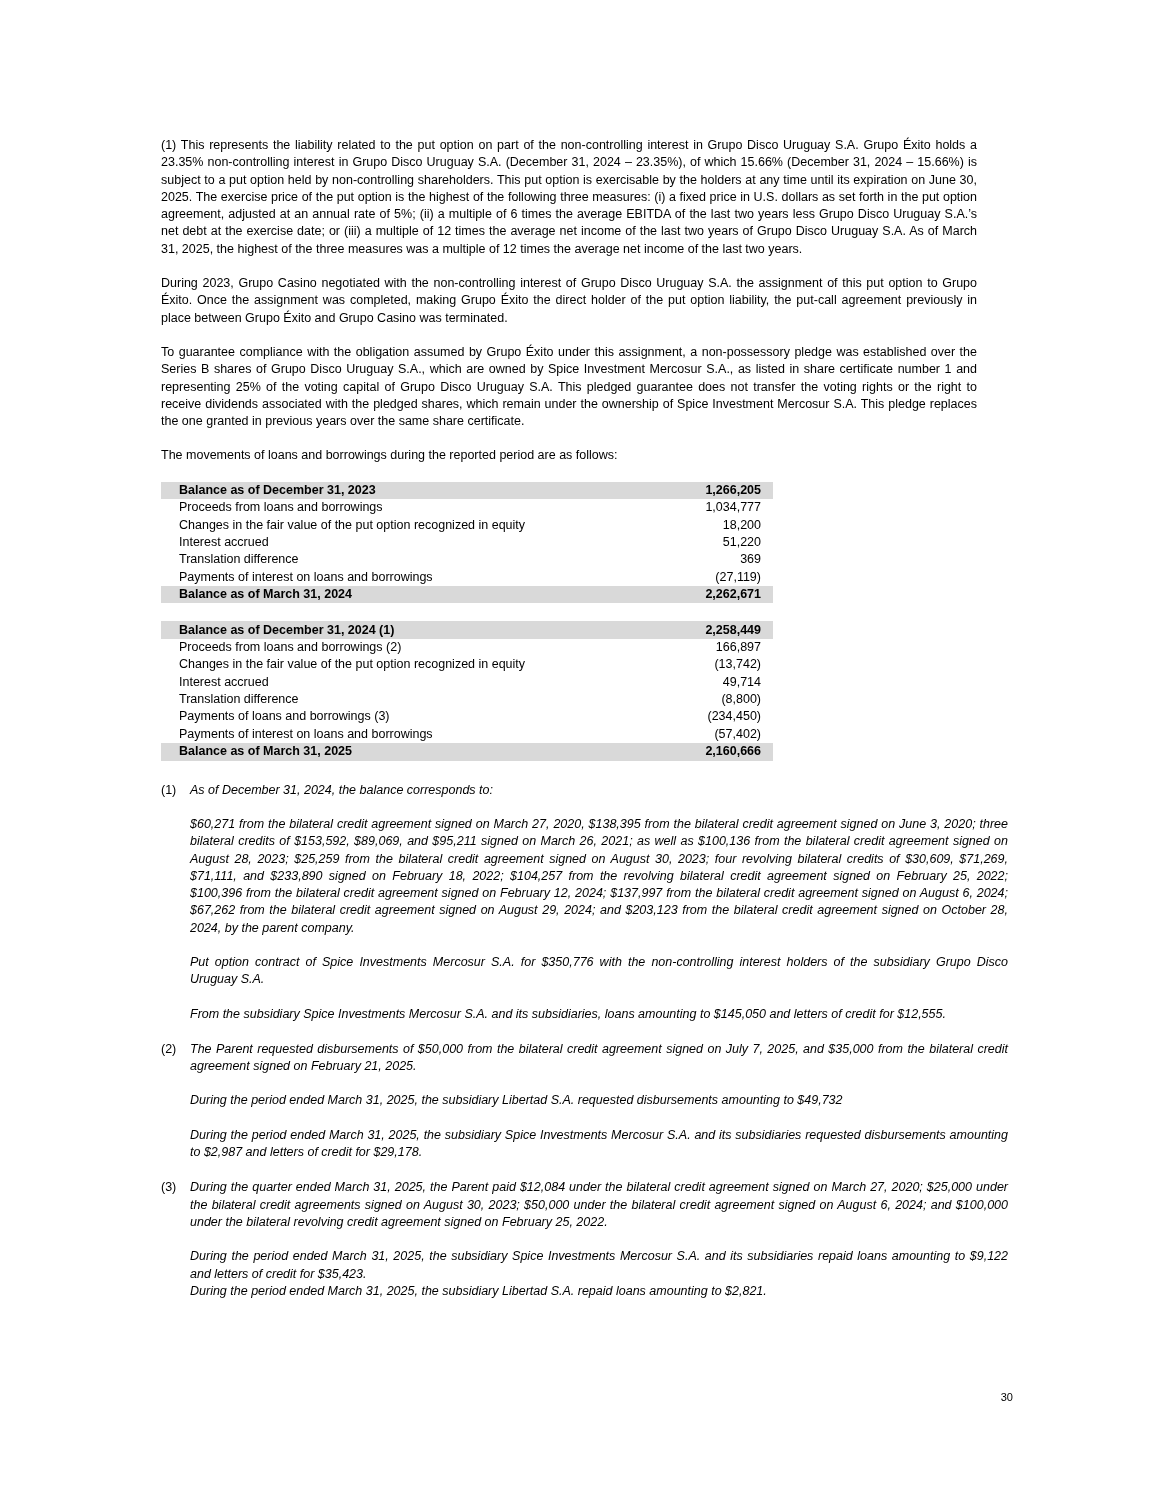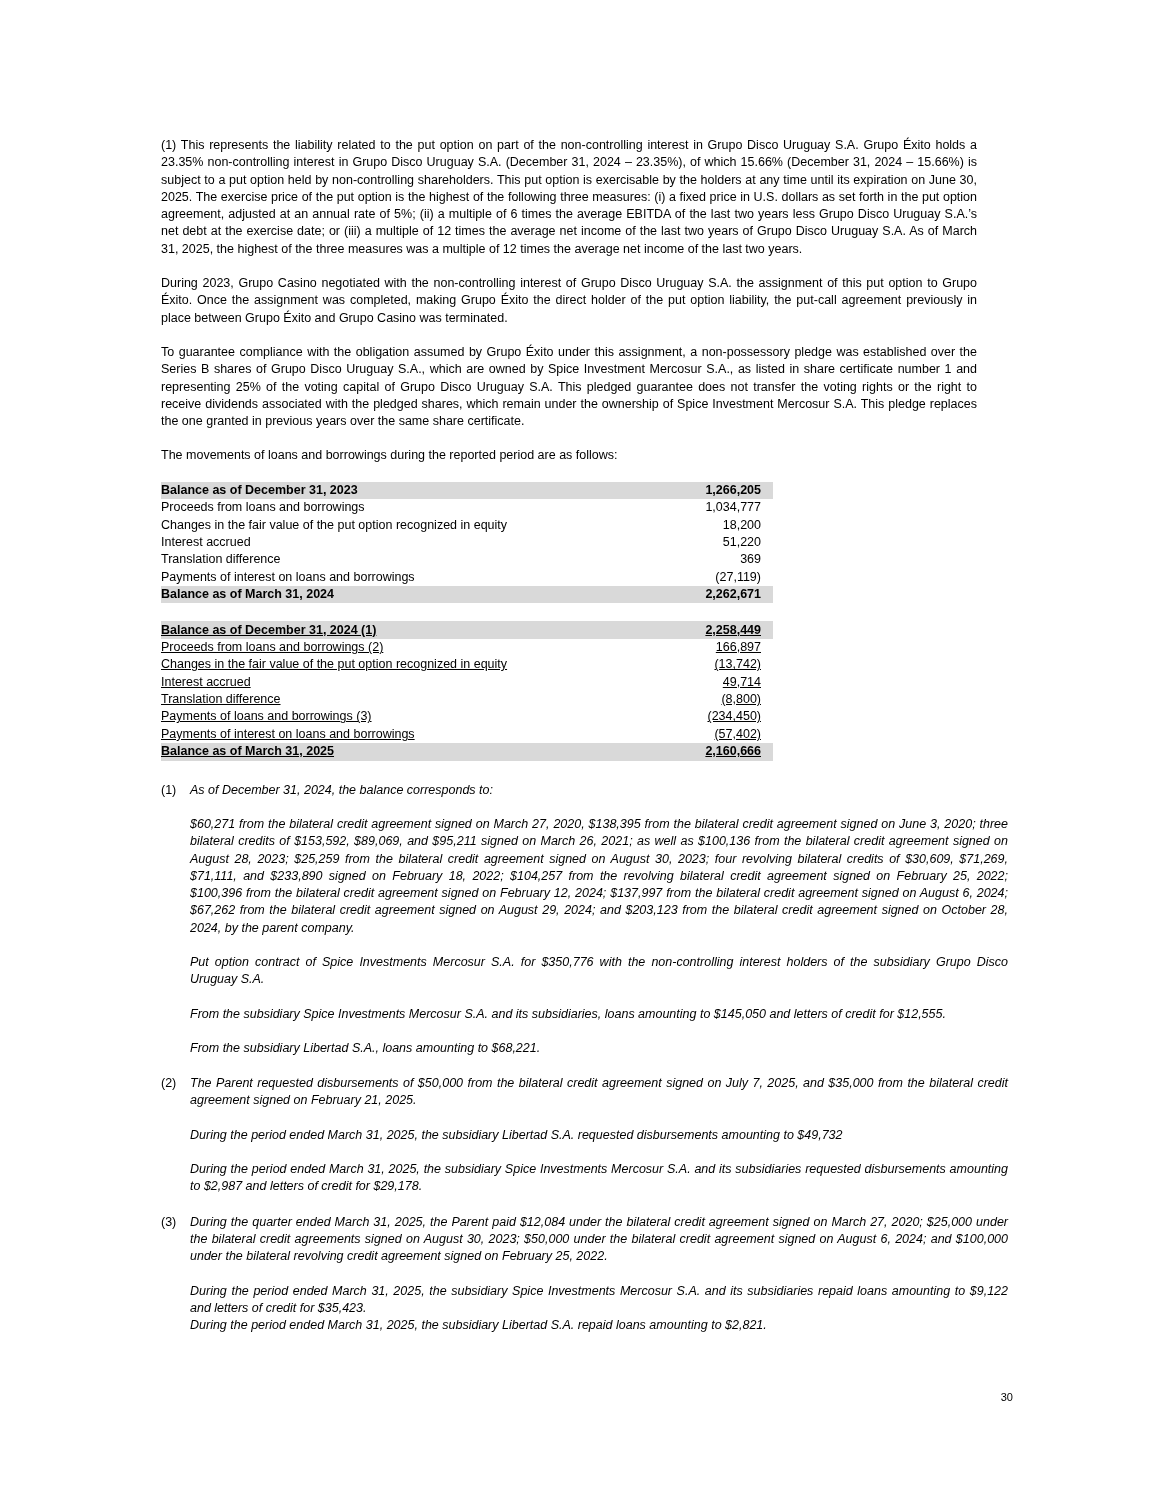--- a/index.html
+++ b/index.html
@@ -31,27 +31,27 @@
     margin-bottom: 17px;
   }
   .table-intro {
     width: 816px;
     margin-bottom: 17px;
   }
   .fin-table {
     width: 612px;
     margin-bottom: 18px;
   }
-  .fin-table.second { margin-bottom: 21px; text-decoration: underline; }
+  .fin-table.second { margin-bottom: 21px; }
   .trow {
     display: flex;
     align-items: center;
     height: 17.4px;
   }
-  .trow .tlabel { flex: 1 1 auto; white-space: nowrap; overflow: hidden; }
+  .trow .tlabel { flex: 1 1 auto; white-space: nowrap; overflow: hidden; padding-left: 18px; }
   .trow .tvalue { flex: 0 0 130px; text-align: right; padding-right: 12px; }
   .trow.emph {
     background: #d9d9d9;
     font-weight: bold;
   }
   .footnote {
     display: flex;
     width: 847px;
     margin-bottom: 18px;
   }
@@ -151,21 +151,20 @@
       </div>
     </div>
 
     <div class="footnote">
       <div class="fn-marker">(1)</div>
       <div class="fn-body">
         <p>As of December 31, 2024, the balance corresponds to:</p>
         <p>$60,271 from the bilateral credit agreement signed on March 27, 2020, $138,395 from the bilateral credit agreement signed on June 3, 2020; three bilateral credits of $153,592, $89,069, and $95,211 signed on March 26, 2021; as well as $100,136 from the bilateral credit agreement signed on August 28, 2023; $25,259 from the bilateral credit agreement signed on August 30, 2023; four revolving bilateral credits of $30,609, $71,269, $71,111, and $233,890 signed on February 18, 2022; $104,257 from the revolving bilateral credit agreement signed on February 25, 2022; $100,396 from the bilateral credit agreement signed on February 12, 2024; $137,997 from the bilateral credit agreement signed on August 6, 2024; $67,262 from the bilateral credit agreement signed on August 29, 2024; and $203,123 from the bilateral credit agreement signed on October 28, 2024, by the parent company.</p>
         <p>Put option contract of Spice Investments Mercosur S.A. for $350,776 with the non-controlling interest holders of the subsidiary Grupo Disco Uruguay S.A.</p>
         <p>From the subsidiary Spice Investments Mercosur S.A. and its subsidiaries, loans amounting to $145,050 and letters of credit for $12,555.</p>
-        <p>From the subsidiary Libertad S.A., loans amounting to $68,221.</p>
       </div>
     </div>
 
     <div class="footnote">
       <div class="fn-marker">(2)</div>
       <div class="fn-body">
         <p>The Parent requested disbursements of $50,000 from the bilateral credit agreement signed on July 7, 2025, and $35,000 from the bilateral credit agreement signed on February 21, 2025.</p>
         <p>During the period ended March 31, 2025, the subsidiary Libertad S.A. requested disbursements amounting to $49,732</p>
         <p>During the period ended March 31, 2025, the subsidiary Spice Investments Mercosur S.A. and its subsidiaries requested disbursements amounting to $2,987 and letters of credit for $29,178.</p>
       </div>

